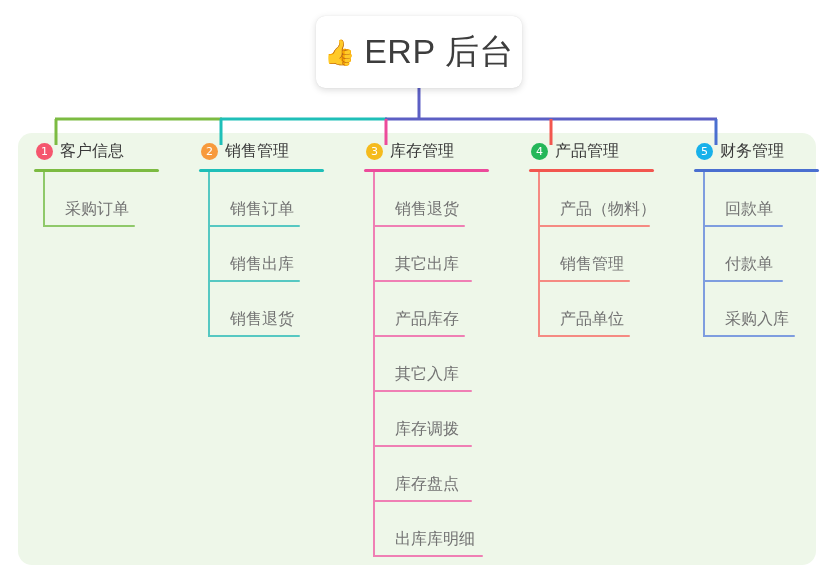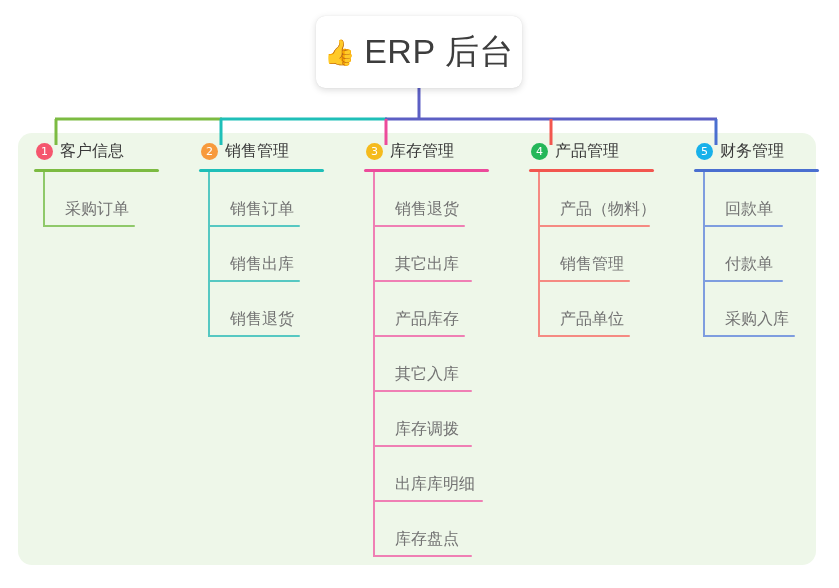--- a/index.html
+++ b/index.html
@@ -239,27 +239,27 @@
           </div>
           <div class="leaf">
             <span class="leaf-label">其它入库</span>
             <div class="leaf-rule" style="background: rgb(239, 127, 180); width: 99px;"></div>
           </div>
           <div class="leaf">
             <span class="leaf-label">库存调拨</span>
             <div class="leaf-rule" style="background: rgb(239, 127, 180); width: 99px;"></div>
           </div>
           <div class="leaf">
+            <span class="leaf-label">库存盘点</span>
+            <div class="leaf-rule" style="background: rgb(239, 127, 180); width: 99px;"></div>
+          </div>
+          <div class="leaf">
             <span class="leaf-label">出库库明细</span>
             <div class="leaf-rule" style="background: rgb(239, 127, 180); width: 110px;"></div>
           </div>
-          <div class="leaf">
-            <span class="leaf-label">库存盘点</span>
-            <div class="leaf-rule" style="background: rgb(239, 127, 180); width: 99px;"></div>
-          </div>
         </div>
       </div>
       <div class="column" style="left: 495px;">
         <div class="col-header">
           <span class="badge" style="background: rgb(36, 183, 89);">4</span>
           <span class="col-title">产品管理</span>
         </div>
         <div class="col-rule" style="background: rgb(242, 86, 79);"></div>
         <div class="leaf-list">
           <div class="leaf-spine" style="background: rgb(245, 138, 130);"></div>

